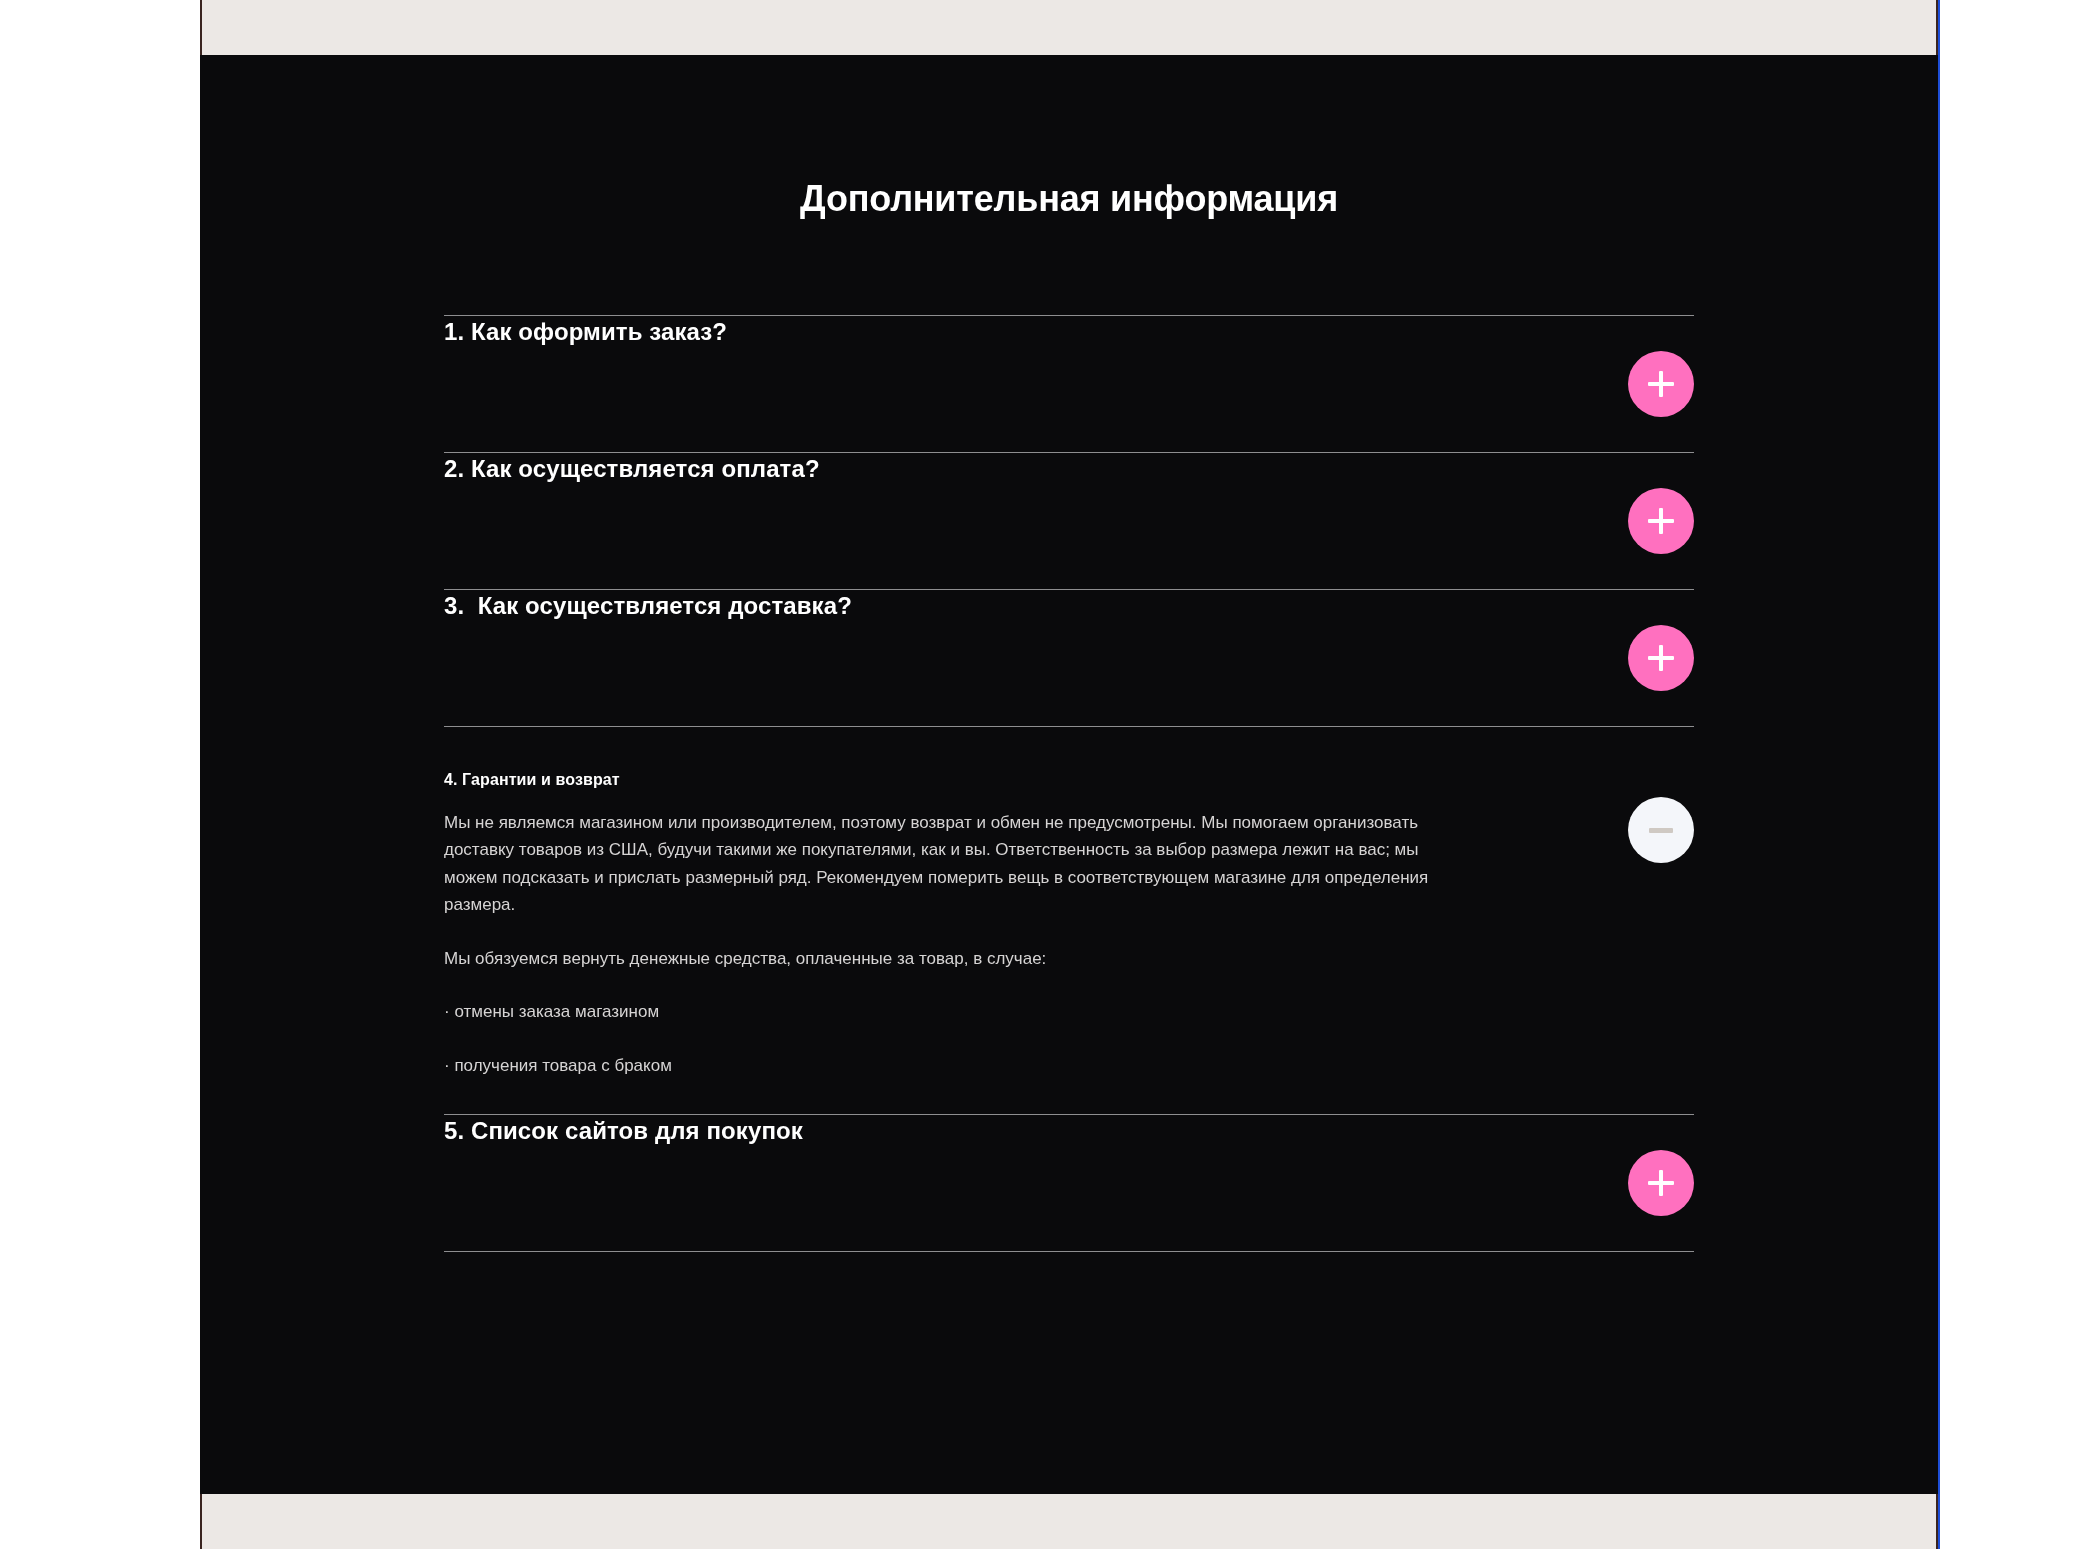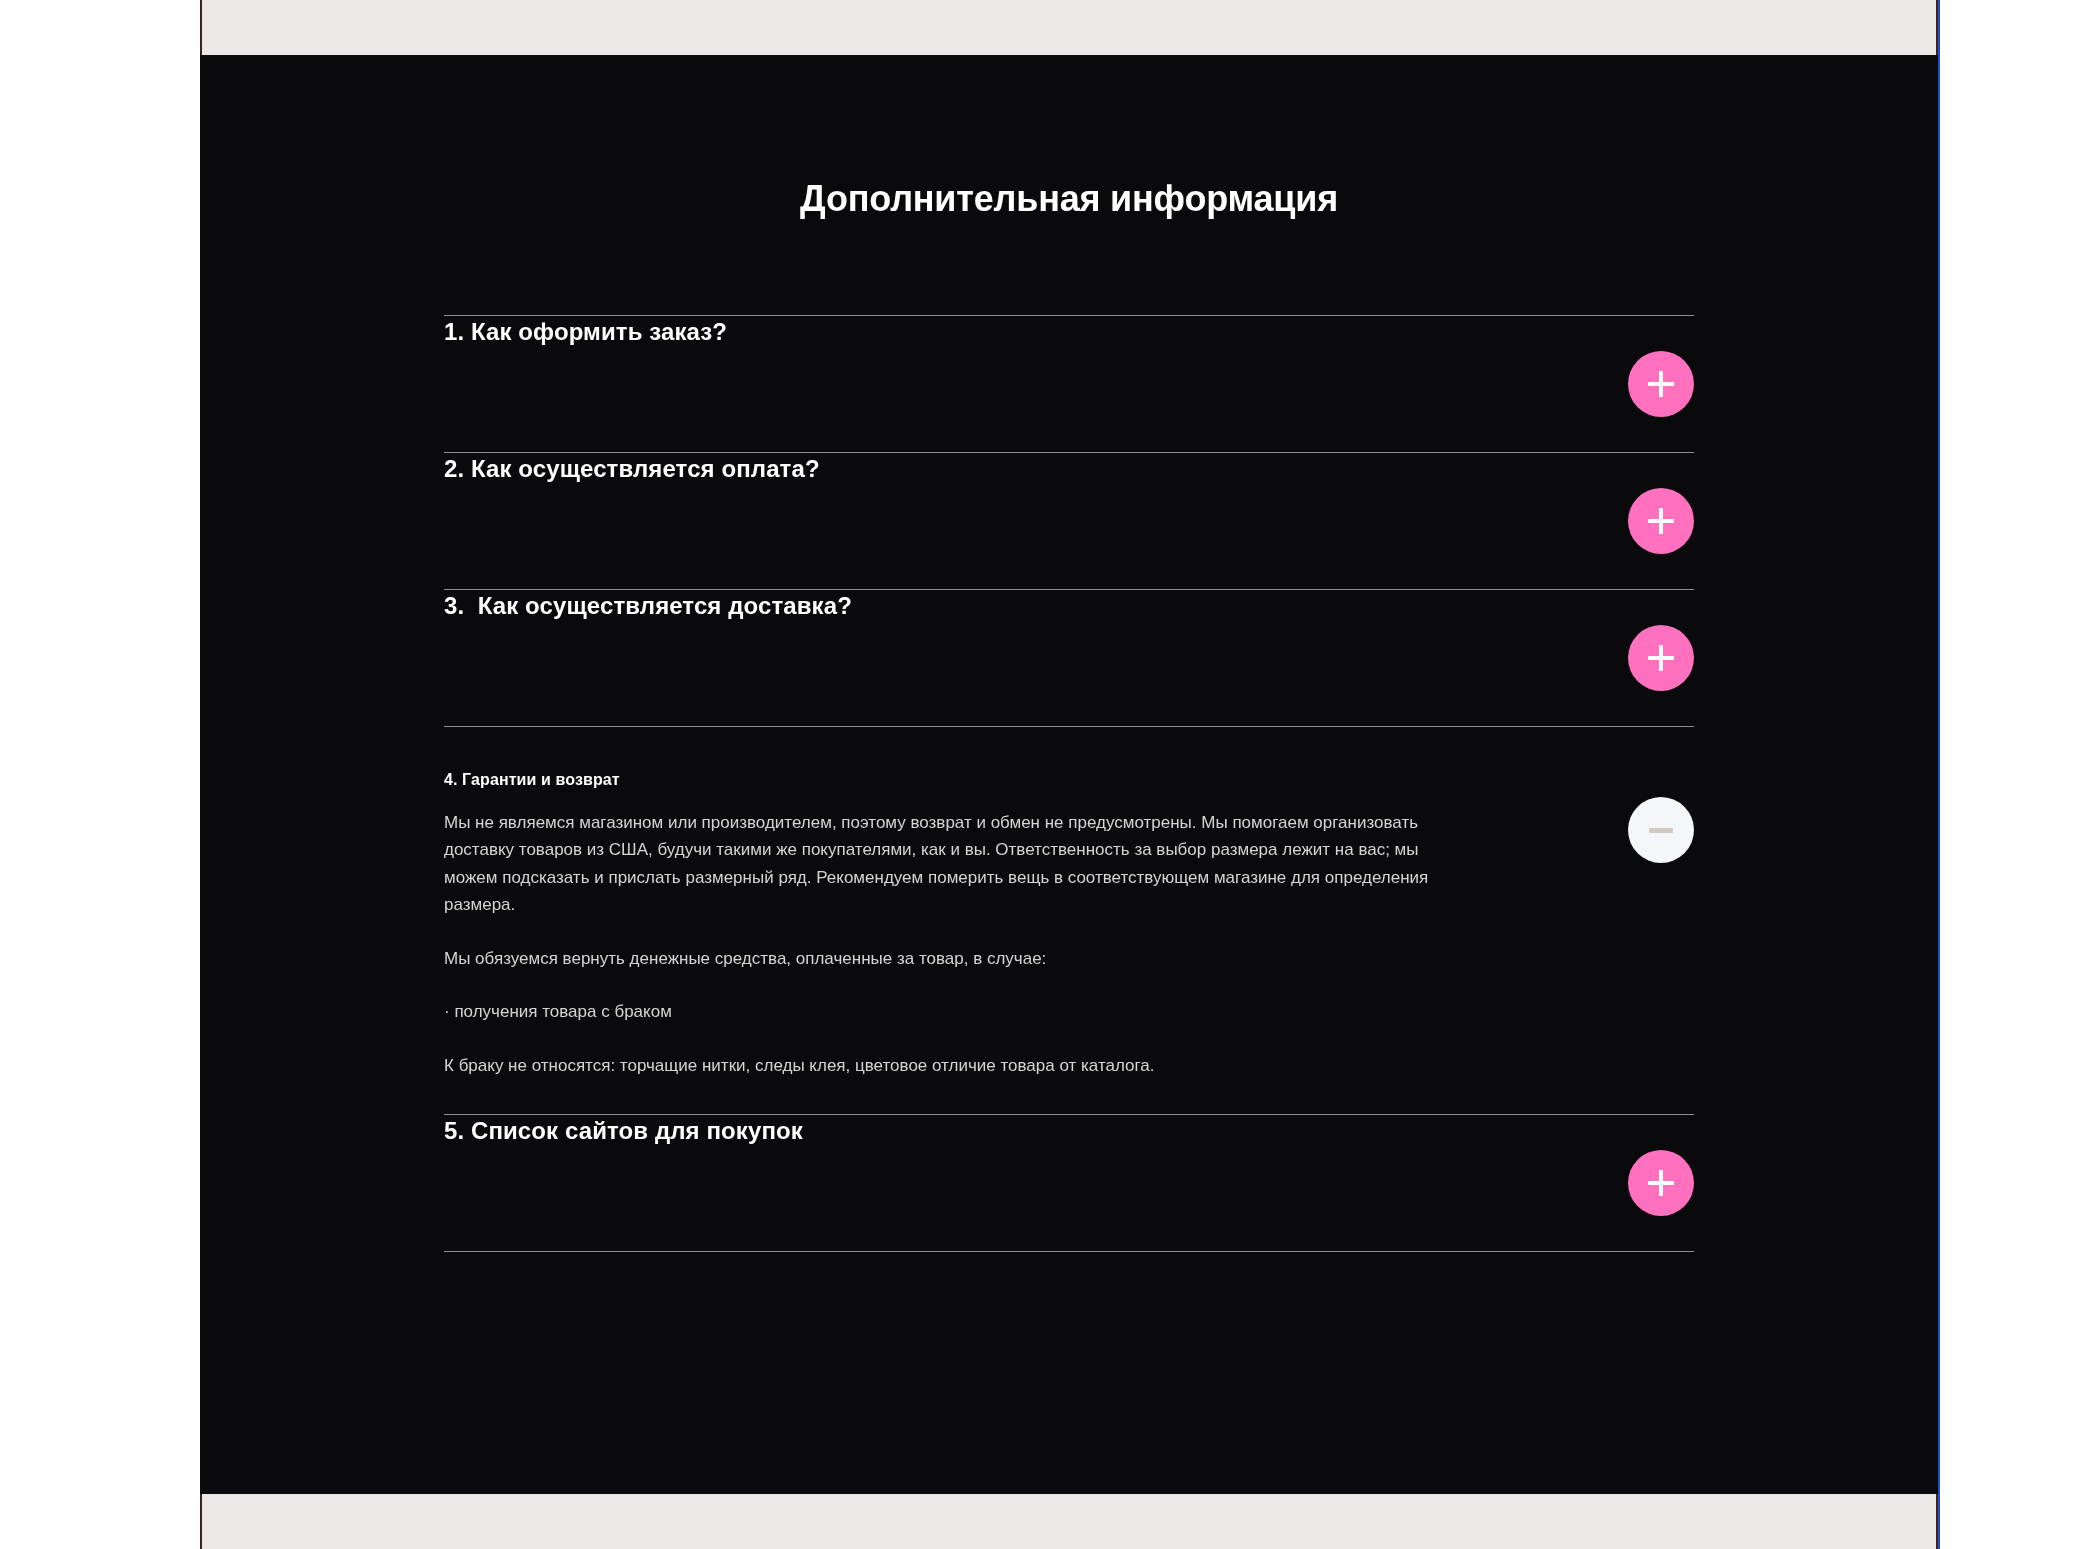--- a/index.html
+++ b/index.html
@@ -217,22 +217,22 @@
           <div class="faq-head">
             <span class="faq-q">4. Гарантии и возврат</span>
             <button class="toggle">
               <span class="bar-h"></span>
 
             </button>
           </div>
           <div class="faq-body">
             <p class="first">Мы не являемся магазином или производителем, поэтому возврат и обмен не предусмотрены. Мы помогаем организовать доставку товаров из США, будучи такими же покупателями, как и вы. Ответственность за выбор размера лежит на вас; мы можем подсказать и прислать размерный ряд. Рекомендуем померить вещь в соответствующем магазине для определения размера.</p>
             <p>Мы обязуемся вернуть денежные средства, оплаченные за товар, в случае:</p>
+            <p>· отмены заказа магазином</p>
             <p>· получения товара с браком</p>
-            <p>К браку не относятся: торчащие нитки, следы клея, цветовое отличие товара от каталога.</p>
           </div>
         </div>
         <div class="hr"></div>
 
         <div class="faq-item">
           <div class="faq-head">
             <span class="faq-q">5. Список сайтов для покупок</span>
             <button class="toggle">
               <span class="bar-h"></span>
               <span class="bar-v"></span>

